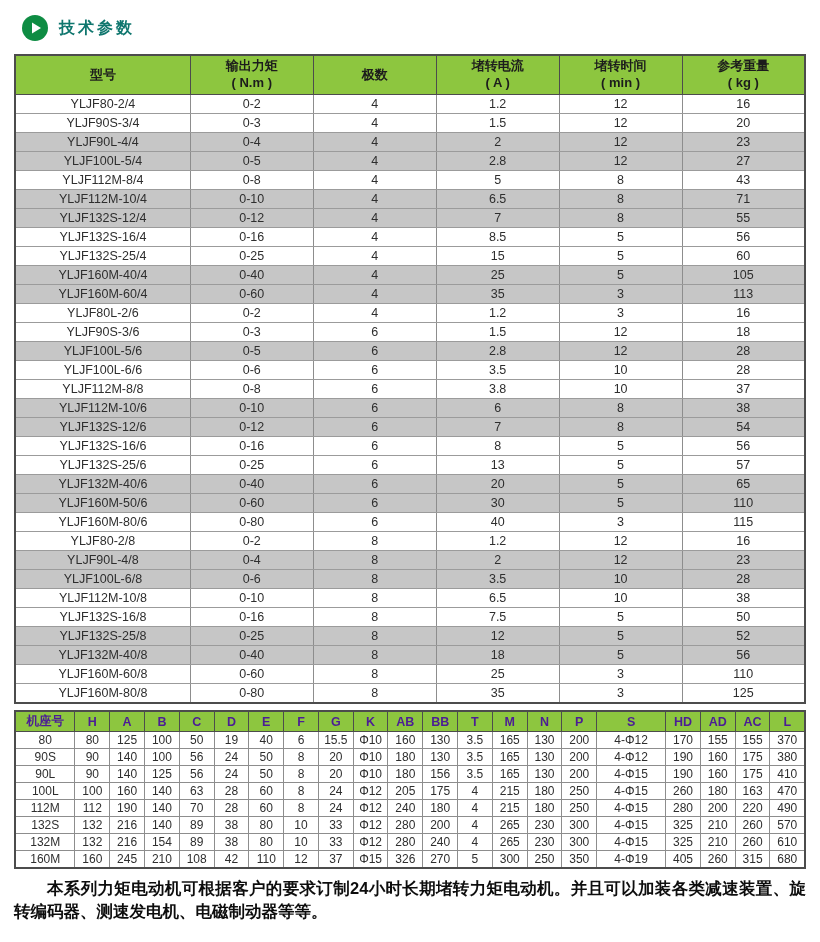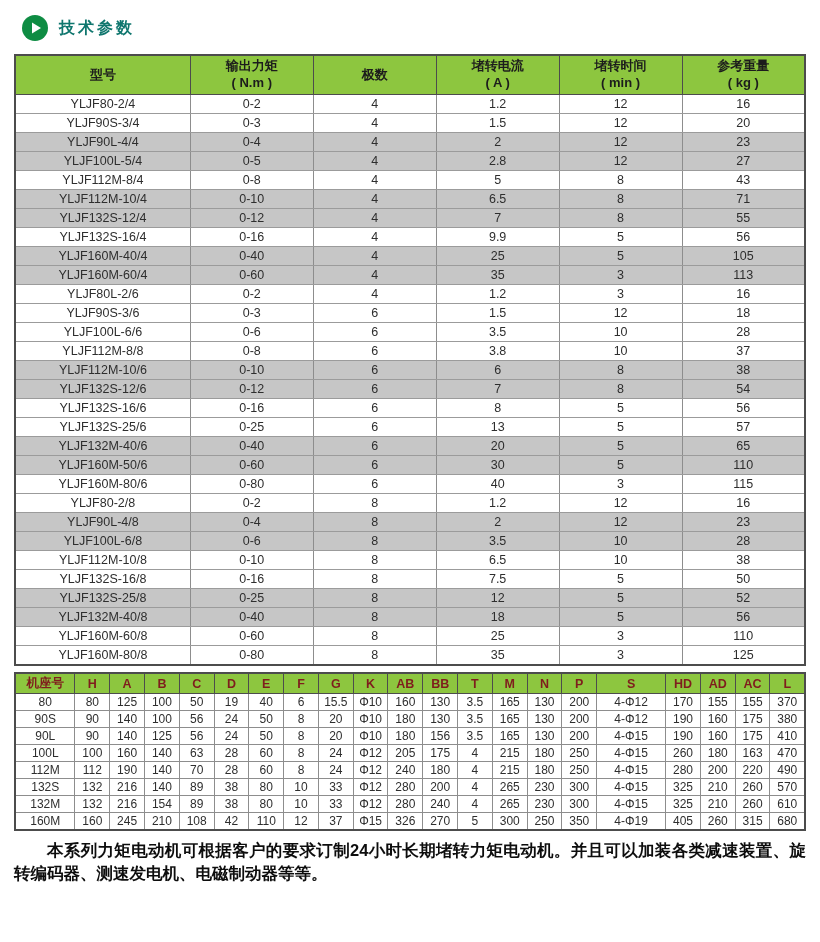--- a/index.html
+++ b/index.html
@@ -18,21 +18,21 @@
            color:#1c1c1c;padding:2px 0;height:34px;vertical-align:middle;}
   .spec th div{line-height:1.3;}
   .spec th:first-child{width:22%;}
   .spec td{border:1px solid #9b9b9b;border-left:1px solid #8d8d8d;border-right:1px solid #8d8d8d;
            text-align:center;font-size:12.5px;color:#2e2e2e;height:16px;padding:1px 0;background:#ffffff;}
   .spec tr.gray td{background:#c6c6c6;}
 
   
   .dim{border:2px solid #4c4c4c;margin-top:6px;}
   .dim th{background:#8dc63f;border:1px solid #4c4c4c;font-size:12.5px;font-weight:bold;
-          color:#7f1d1d;padding:1px 0;height:16px;}
+          color:#4c1d95;padding:1px 0;height:16px;}
   .dim th:first-child{width:7.4%;}
   .dim th:nth-child(17){width:8.6%;}
   .dim td{border:1px solid #8d8d8d;text-align:center;font-size:12px;color:#2e2e2e;
           height:12px;padding:1px 0;background:#ffffff;white-space:nowrap;}
 
   .note-cn{font-weight:bold;font-size:16.5px;color:#0d0d0d;margin:8px 0 3px 0;
            text-indent:2em;line-height:1.42;text-align:justify;}
 </style>
 </head>
 <body>
@@ -130,23 +130,31 @@
           <td>0-12</td>
           <td>4</td>
           <td>7</td>
           <td>8</td>
           <td>55</td>
         </tr>
         <tr>
           <td>YLJF132S-16/4</td>
           <td>0-16</td>
           <td>4</td>
-          <td>9.9</td>
+          <td>8.5</td>
           <td>5</td>
           <td>56</td>
+        </tr>
+        <tr>
+          <td>YLJF132S-25/4</td>
+          <td>0-25</td>
+          <td>4</td>
+          <td>15</td>
+          <td>5</td>
+          <td>60</td>
         </tr>
         <tr class="gray">
           <td>YLJF160M-40/4</td>
           <td>0-40</td>
           <td>4</td>
           <td>25</td>
           <td>5</td>
           <td>105</td>
         </tr>
         <tr class="gray">
@@ -165,20 +173,28 @@
           <td>3</td>
           <td>16</td>
         </tr>
         <tr>
           <td>YLJF90S-3/6</td>
           <td>0-3</td>
           <td>6</td>
           <td>1.5</td>
           <td>12</td>
           <td>18</td>
+        </tr>
+        <tr class="gray">
+          <td>YLJF100L-5/6</td>
+          <td>0-5</td>
+          <td>6</td>
+          <td>2.8</td>
+          <td>12</td>
+          <td>28</td>
         </tr>
         <tr>
           <td>YLJF100L-6/6</td>
           <td>0-6</td>
           <td>6</td>
           <td>3.5</td>
           <td>10</td>
           <td>28</td>
         </tr>
         <tr>

